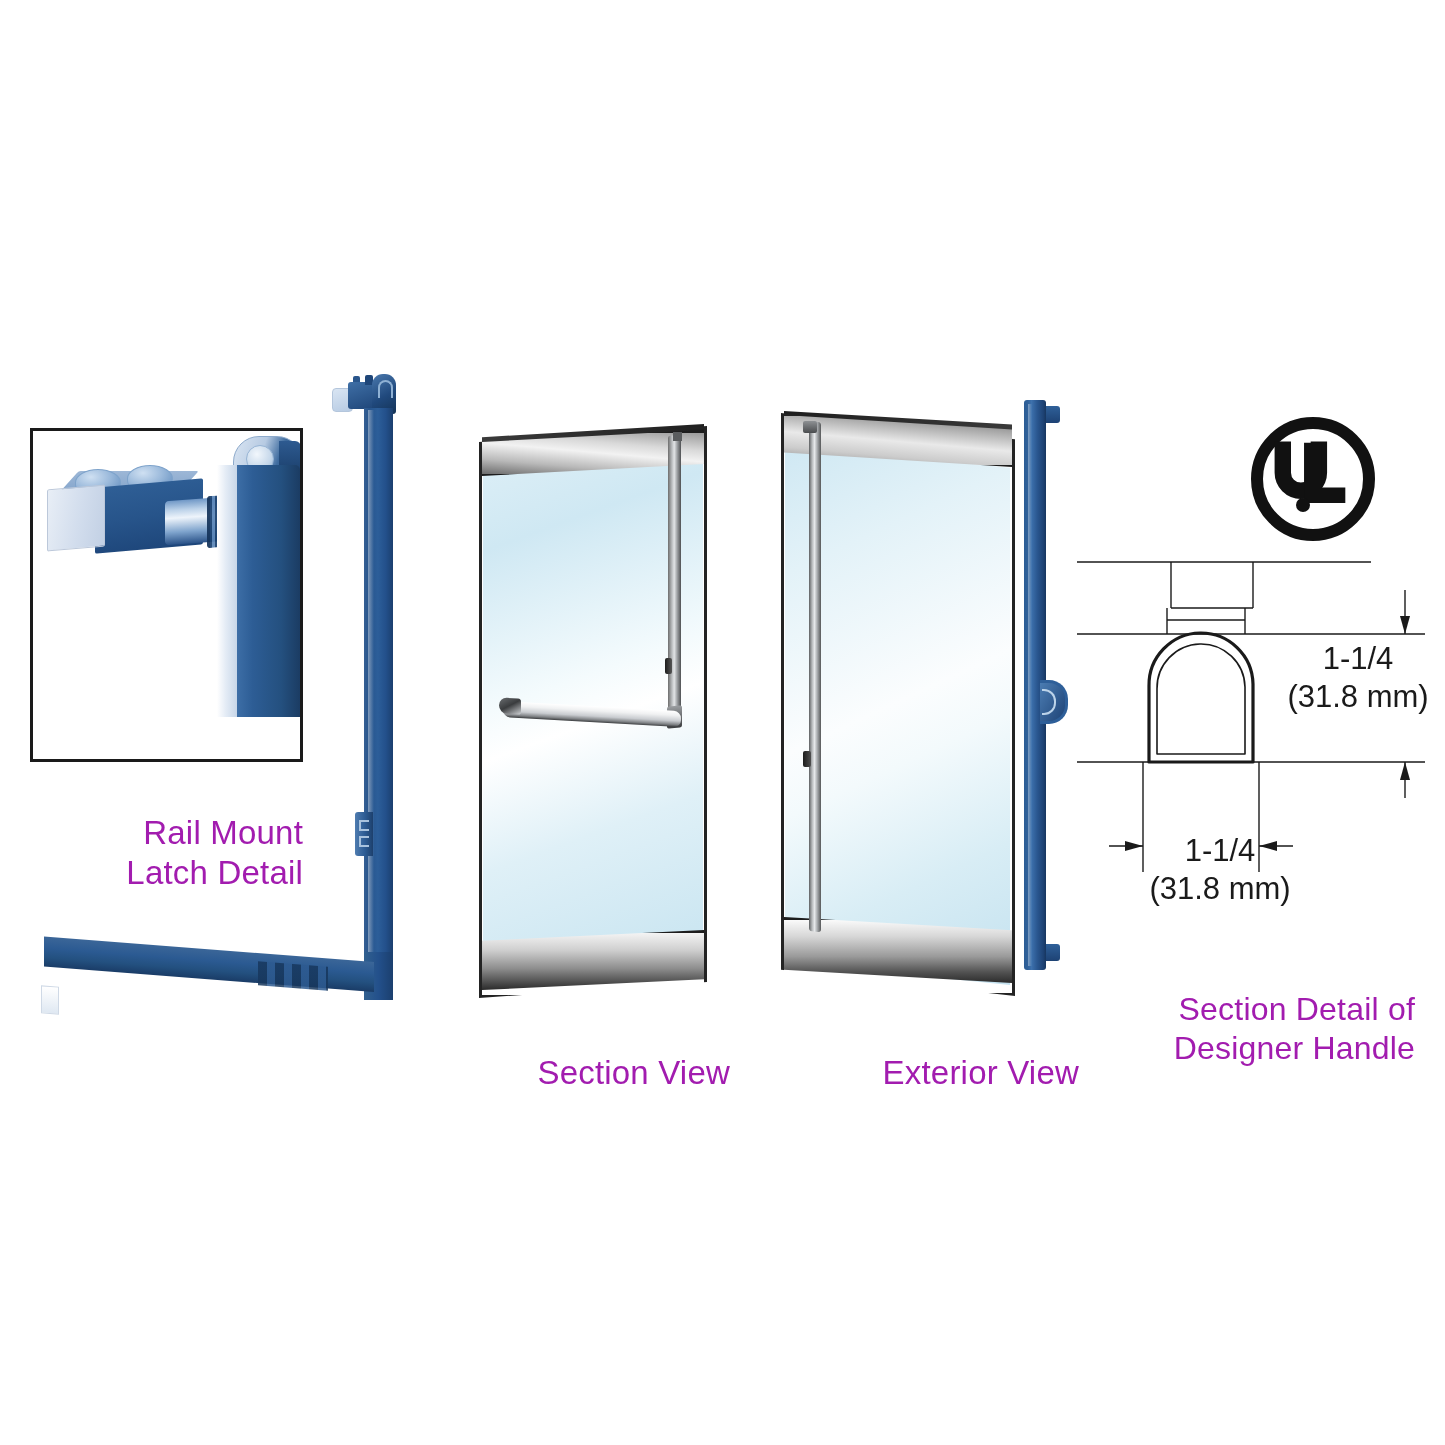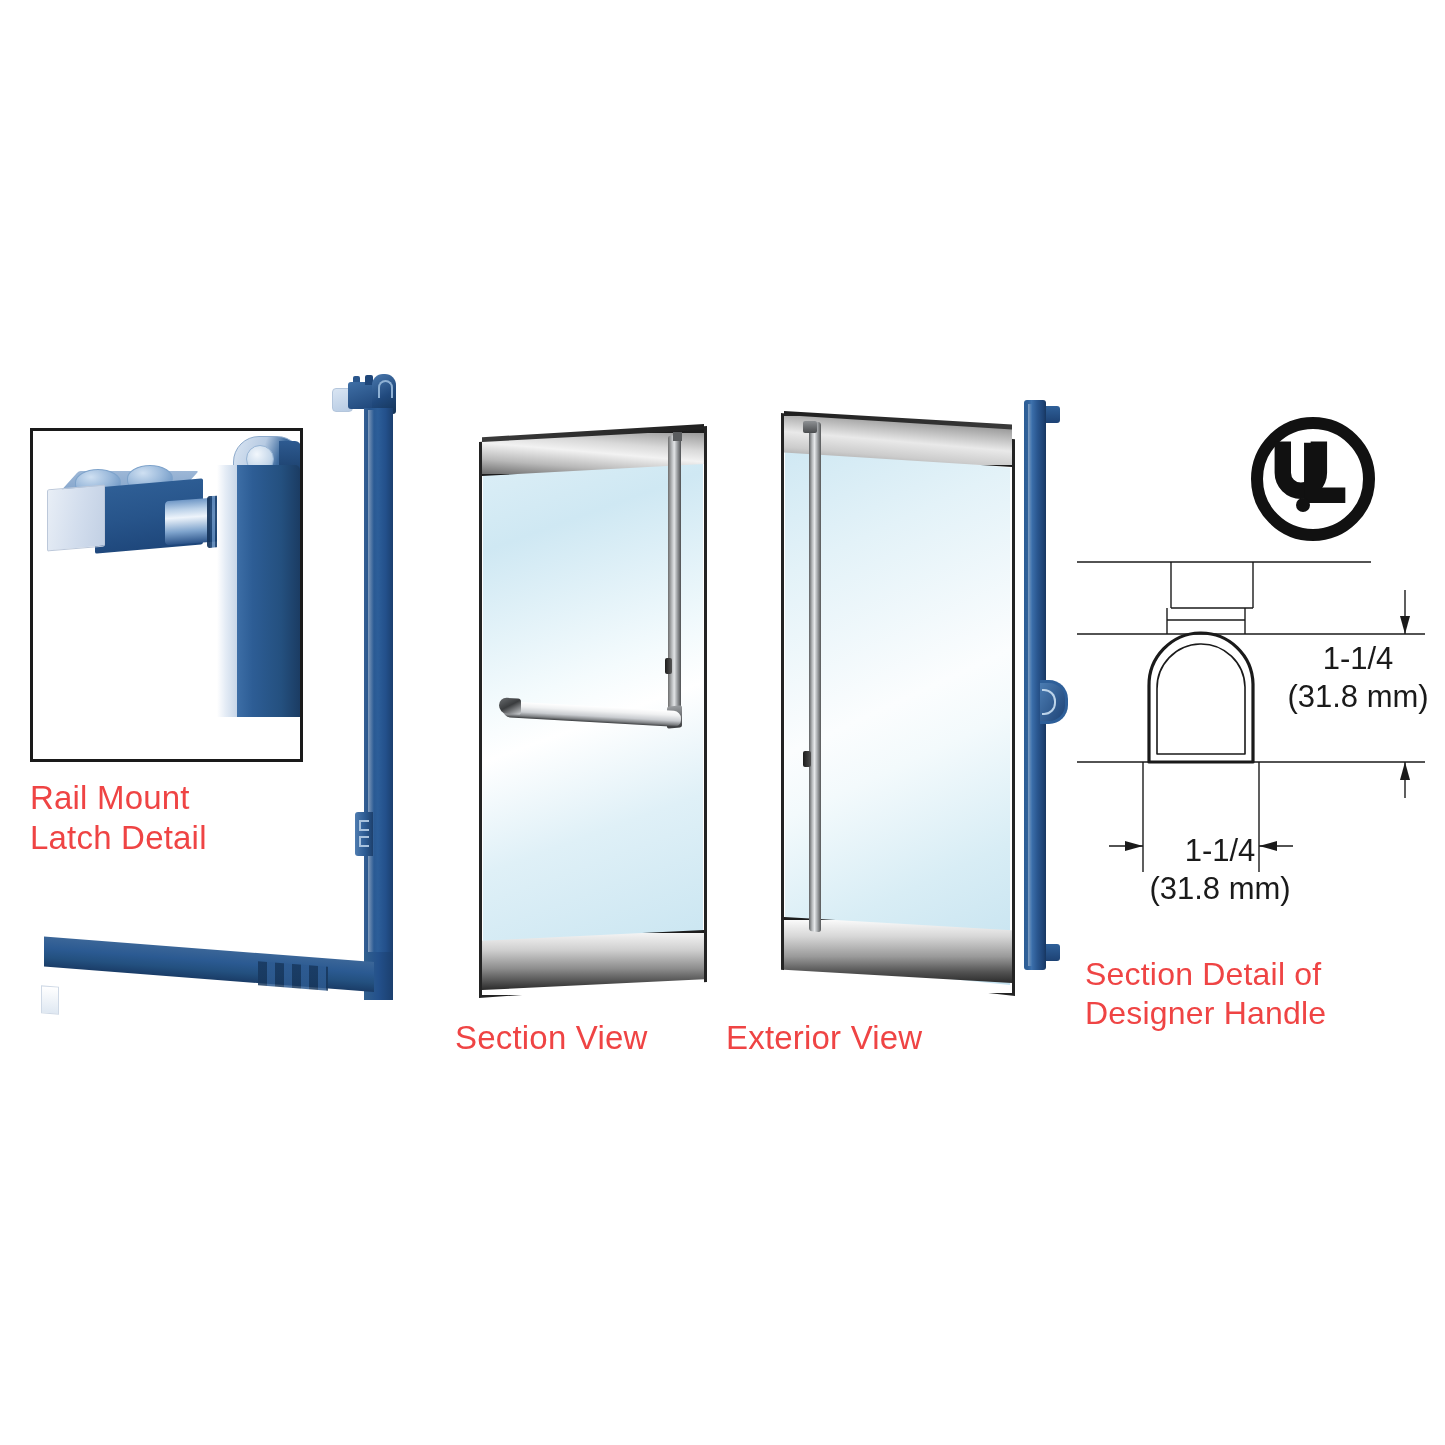--- a/index.html
+++ b/index.html
@@ -2,24 +2,25 @@
 <html><head>
 <meta charset="utf-8">
 <style>
   html,body{margin:0;padding:0;background:#ffffff;}
   body{width:1445px;height:1445px;position:relative;overflow:hidden;
        font-family:"Liberation Sans","DejaVu Sans",sans-serif;color:#111;}
   .stage{position:absolute;left:0;top:0;width:1445px;height:1445px;}
 
   
   .caption{
-    position:absolute;text-align:left;color:#ef4444;
+    position:absolute;text-align:right;color:#a21caf;
     font-family:"Liberation Sans","DejaVu Sans",sans-serif;
     font-size:33px;line-height:40px;letter-spacing:.2px;font-weight:400;
     white-space:pre;
+    margin-top:35px;
   }
   .caption.bold{font-weight:400;font-size:32px;line-height:39px;}
 
   
   .detail-box{
     position:absolute;left:30px;top:428px;width:273px;height:334px;
     border:3px solid #1a1a1a;background:#fff;box-sizing:border-box;overflow:hidden;
   }
 
   
@@ -255,21 +256,21 @@
   <div class="door d2">
     <div class="d2-glass"></div>
     <div class="d2-toprail-dark"></div>
     <div class="d2-toprail"></div>
     <div class="d2-botrail"></div>
     <div class="d2-handle"></div>
     <div class="d2-handle-top"></div>
     <div class="d2-handle-cyl"></div>
     <div class="d2-outline"></div>
   </div>
-  <div class="caption" style="left:726px;top:1018px;width:275px;">Exterior View</div>
+  <div class="caption" style="left:804px;top:1018px;width:275px;">Exterior View</div>
 
   <div>
     <div class="bh"></div>
     <div class="bh-hi"></div>
     <div class="bh-tab-t"></div>
     <div class="bh-tab-b"></div>
     <div class="bh-d"></div>
   </div>
 
   <div class="ul">

